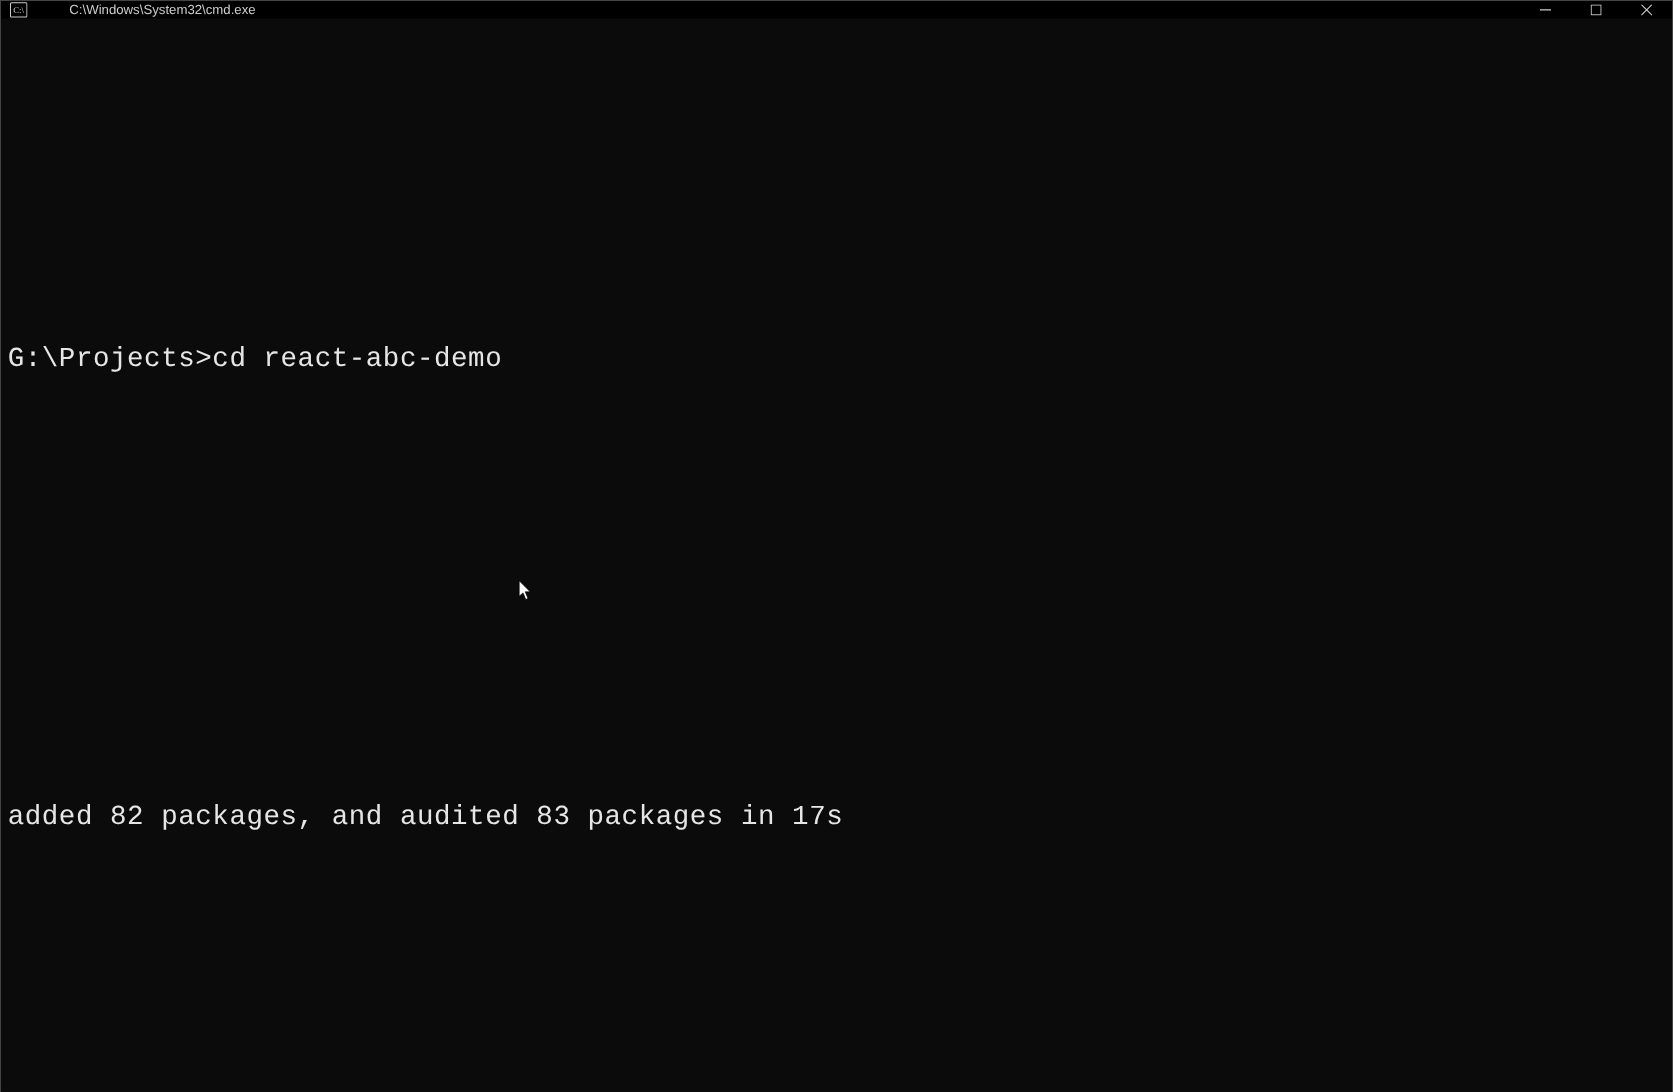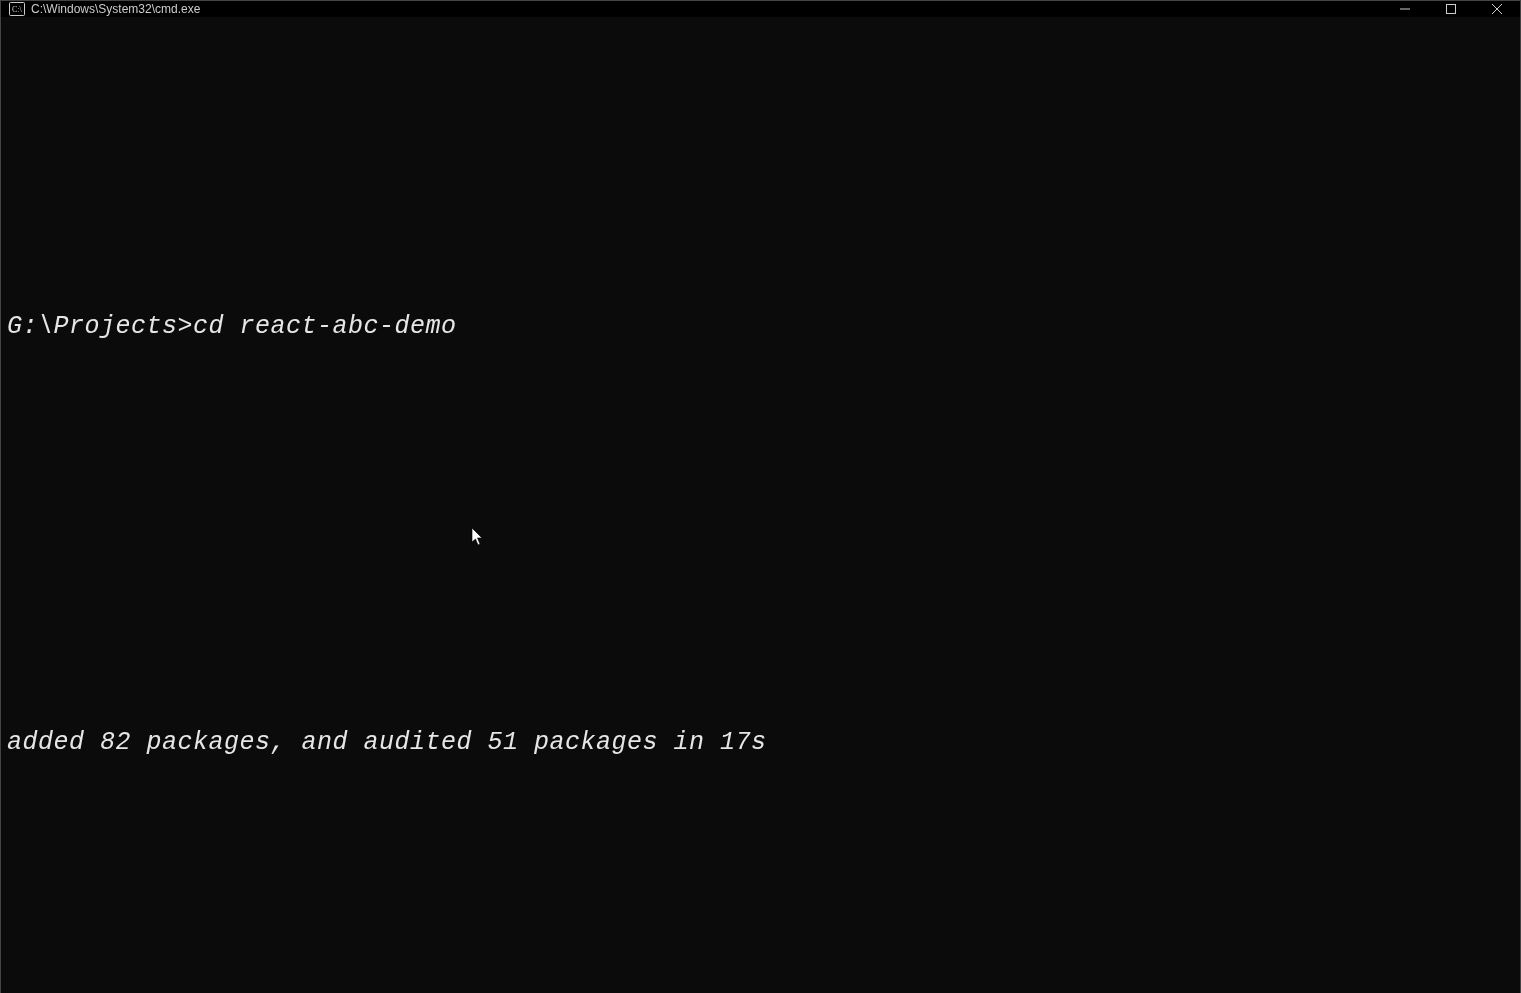--- a/index.html
+++ b/index.html
@@ -31,20 +31,21 @@
   .titlebar .icon {
     width: 16px; height: 16px;
     margin-left: 8px;
     margin-right: 6px;
     display: flex;
     align-items: center;
     justify-content: center;
   }
   .titlebar .title-text {
     flex: 0 0 auto;
+    margin-left: 32px;
   }
   .titlebar .spacer { flex: 1 1 auto; }
   .win-controls {
     display: flex;
     height: 100%;
   }
   .win-btn {
     width: 46px;
     height: 100%;
     display: flex;
@@ -57,21 +58,21 @@
     flex: 1 1 auto;
     background: #0b0b0b;
     color: #e6e6e6;
     font-size: 25px;
     line-height: 32px;
     padding: 6px 4px 0 6px;
     white-space: pre;
     position: relative;
     letter-spacing: 0.5px;
   }
-  .line { min-height: 32px; font-style: italic; }
+  .line { min-height: 32px; }
   .blank { min-height: 32px; }
 
   .mouse-cursor {
     position: absolute;
     left: 470px;
     top: 510px;
     color: #fff;
     pointer-events: none;
   }
 </style>
@@ -113,21 +114,21 @@
     <div class="blank"></div>
     <div class="blank"></div>
 
     <div class="line"><span>G:\Projects&gt;</span><span>cd react-abc-demo</span></div>
 
     <div class="blank"></div>
 
 
     <div class="blank"></div>
 
-    <div class="line">added 82 packages, and audited 51 packages in 17s</div>
+    <div class="line">added 82 packages, and audited 83 packages in 17s</div>
 
     <div class="blank"></div>
 
     
     
 
     
 
     
 

